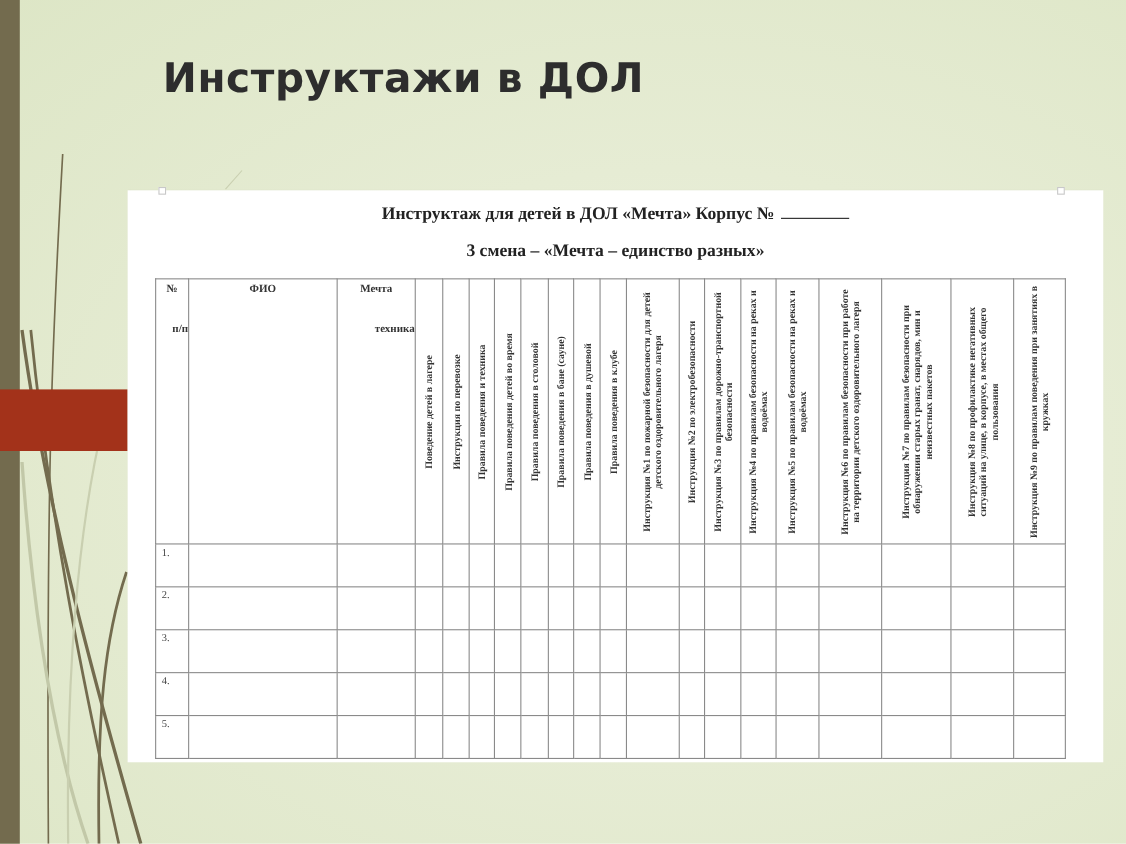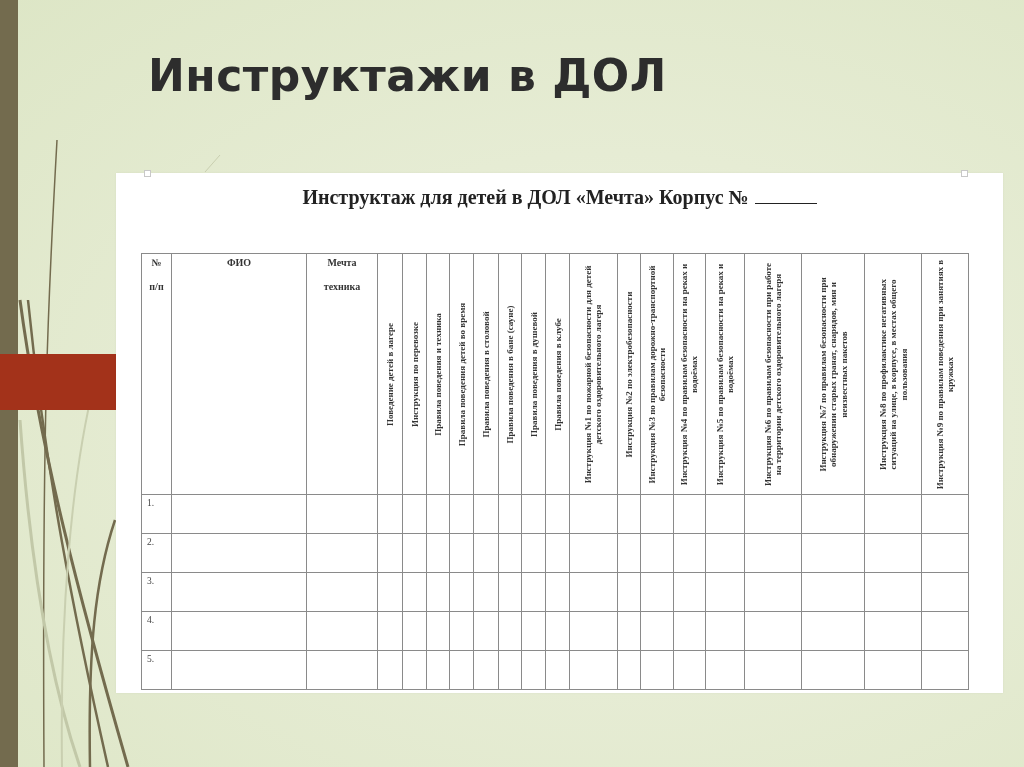--- a/index.html
+++ b/index.html
@@ -13,54 +13,54 @@
       background: #736b4e;
     }
     .accent-block {
       position: absolute; left: 0; top: 354px; width: 116px; height: 56px;
       background: #a3321a;
     }
     .deco { position: absolute; left: 0; top: 0; width: 240px; height: 767px; pointer-events: none; }
     .slide-title {
       position: absolute; left: 148px; top: 50px;
       font-family: "DejaVu Sans", sans-serif; font-weight: bold;
-      font-size: 44px; color: #2d2d2d; letter-spacing: 0.5px;
+      font-size: 37px; color: #2d2d2d; letter-spacing: 0.5px;
       white-space: nowrap;
     }
     .doc-page {
       position: absolute; left: 116px; top: 173px; width: 887px; height: 520px;
       background: #ffffff;
       box-shadow: 0 0 2px rgba(0,0,0,0.06);
     }
     .doc-handle {
       position: absolute; width: 5px; height: 5px; border: 1px solid #c8c8c8; background: #fff;
     }
     .doc-title {
       position: absolute; left: 0; width: 887px; text-align: center;
       font-family: "Liberation Serif", serif; font-weight: bold; color: #222;
-      font-size: 20px; white-space: nowrap;
+      font-size: 16px; white-space: nowrap;
     }
     .doc-title .blank {
       display: inline-block; width: 62px; border-bottom: 1.5px solid #222; margin-left: 6px; height: 12px; vertical-align: baseline;
     }
     table.form {
       position: absolute; left: 25px; top: 80px;
       border-collapse: collapse; table-layout: fixed;
       font-family: "Liberation Serif", serif; color: #333;
     }
     table.form td, table.form th {
       border: 1.5px solid #8a8a8a; padding: 0; vertical-align: top;
     }
     table.form th {
       height: 240px; font-weight: bold; font-size: 9px; line-height: 1.15;
       position: relative; overflow: hidden;
     }
     table.form th.horiz { text-align: center; font-size: 10px; }
     table.form th.horiz .l1 { display: block; margin-top: 3px; }
-    table.form th.horiz .l2 { display: block; margin-top: 12px; }
+    table.form th.horiz .l2 { display: block; margin-top: 25px; text-align: right; }
     .vtext {
       position: absolute; left: 50%; bottom: 6px;
       transform-origin: left bottom;
       transform: translateX(0) rotate(-90deg);
       width: 232px; text-align: center;
       white-space: normal;
       margin-left: 0;
     }
     table.form td { height: 35px; font-size: 9.5px; }
     table.form td.num { padding: 3px 0 0 5px; color: #444; }
@@ -84,20 +84,21 @@
 
 <div class="slide-title">Инструктажи в ДОЛ</div>
 
 <div class="doc-page">
   <div class="doc-handle" style="left:28px; top:-3px;"></div>
   <div class="doc-handle" style="left:845px; top:-3px;"></div>
 
   <div class="doc-title" style="top:13px;">
     <span>Инструктаж для детей в ДОЛ «Мечта» Корпус №</span><span class="blank"></span>
   </div>
+  <div class="doc-title" style="top:47px;">3 смена – «Мечта – единство разных»</div>
 
   <table class="form">
     <colgroup id="cols">
         <col style="width: 30px;">
         <col style="width: 135px;">
         <col style="width: 71px;">
         <col style="width: 25px;">
         <col style="width: 24px;">
         <col style="width: 23px;">
         <col style="width: 24px;">

